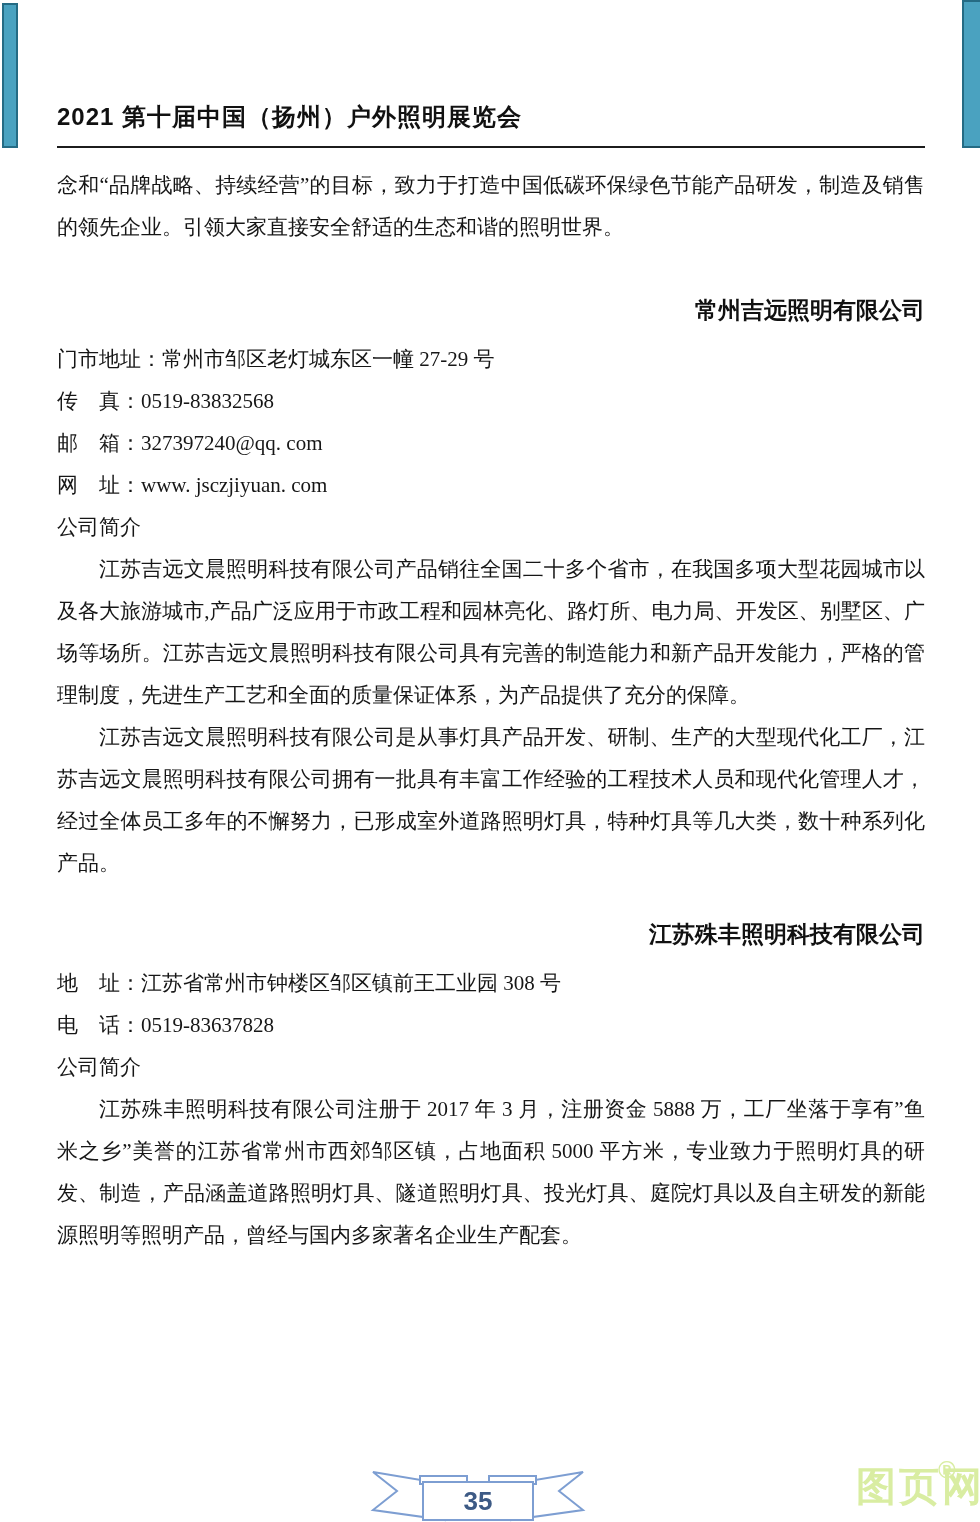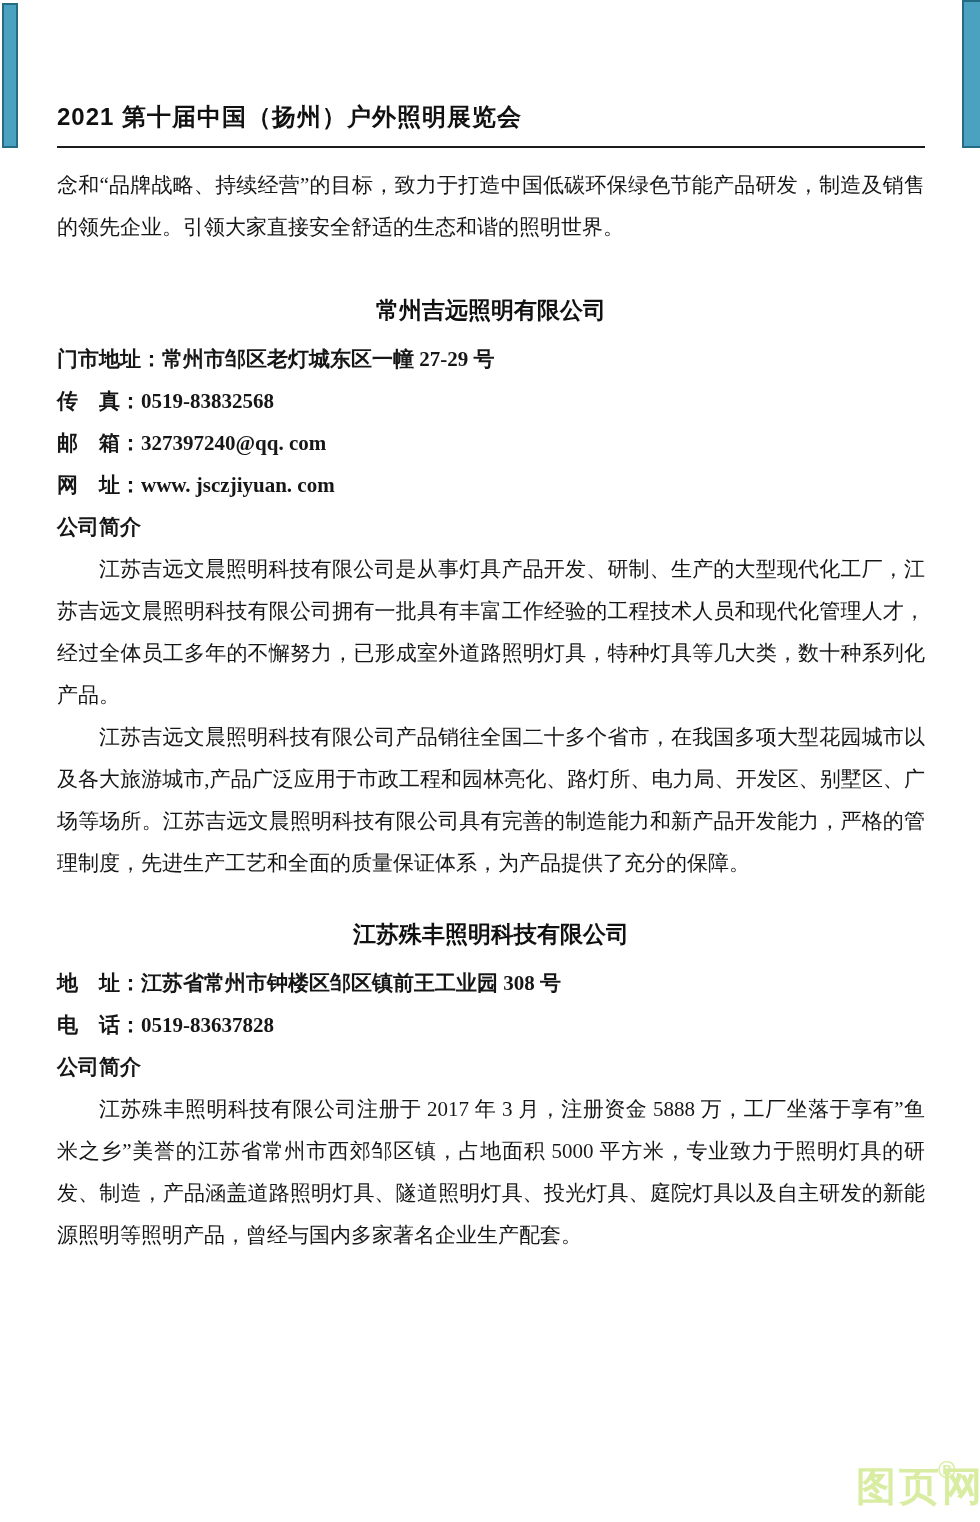--- a/index.html
+++ b/index.html
@@ -31,24 +31,24 @@
   .content{
     margin:0 55px 0 57px;
     font-size:21px;line-height:42px;
     text-align:justify;
   }
   .para{margin:0;text-indent:2em;}
   .para.no-indent{text-indent:0;margin-top:16px;}
   .company-name{
     font-family:"Liberation Sans","DejaVu Sans",sans-serif;
     font-weight:700;font-size:23px;line-height:32px;
-    margin:46px 0 0 0;color:#111111;text-align:center;
+    margin:46px 0 0 0;color:#111111;text-align:right;
   }
   .company-name.second{margin-top:34px;}
-  .contact-list{margin-top:12px;font-weight:bold;}
+  .contact-list{margin-top:12px;}
   .contact-line{line-height:42px;}
   .profile-label{line-height:42px;}
   
   .footer-ribbon{position:absolute;left:370px;top:1464px;width:216px;height:58px;}
   .footer-ribbon svg{position:absolute;left:0;top:0;}
   .ribbon-number{
     position:absolute;left:53px;top:18px;width:110px;height:38px;
     display:flex;align-items:center;justify-content:center;
     font-family:"Liberation Sans","DejaVu Sans",sans-serif;
     font-weight:700;font-size:26px;color:#3d5a85;
@@ -85,35 +85,47 @@
 
     <section>
       <h2 class="company-name">常州吉远照明有限公司</h2>
       <div class="contact-list">
         <div class="contact-line"><span>门市地址：</span><span>常州市邹区老灯城东区一幢 27-29 号</span></div>
         <div class="contact-line"><span>传　真：</span><span>0519-83832568</span></div>
         <div class="contact-line"><span>邮　箱：</span><span>327397240@qq. com</span></div>
         <div class="contact-line"><span>网　址：</span><span>www. jsczjiyuan. com</span></div>
         <div class="profile-label">公司简介</div>
       </div>
+      <p class="para">江苏吉远文晨照明科技有限公司产品销往全国二十多个省市，在我国多项大型花园城市以及各大旅游城市,产品广泛应用于市政工程和园林亮化、路灯所、电力局、开发区、别墅区、广场等场所。江苏吉远文晨照明科技有限公司具有完善的制造能力和新产品开发能力，严格的管理制度，先进生产工艺和全面的质量保证体系，为产品提供了充分的保障。</p>
       <p class="para">江苏吉远文晨照明科技有限公司是从事灯具产品开发、研制、生产的大型现代化工厂，江苏吉远文晨照明科技有限公司拥有一批具有丰富工作经验的工程技术人员和现代化管理人才，经过全体员工多年的不懈努力，已形成室外道路照明灯具，特种灯具等几大类，数十种系列化产品。</p>
-      <p class="para">江苏吉远文晨照明科技有限公司产品销往全国二十多个省市，在我国多项大型花园城市以及各大旅游城市,产品广泛应用于市政工程和园林亮化、路灯所、电力局、开发区、别墅区、广场等场所。江苏吉远文晨照明科技有限公司具有完善的制造能力和新产品开发能力，严格的管理制度，先进生产工艺和全面的质量保证体系，为产品提供了充分的保障。</p>
     </section>
 
     <section>
       <h2 class="company-name second">江苏殊丰照明科技有限公司</h2>
       <div class="contact-list">
         <div class="contact-line"><span>地　址：</span><span>江苏省常州市钟楼区邹区镇前王工业园 308 号</span></div>
         <div class="contact-line"><span>电　话：</span><span>0519-83637828</span></div>
         <div class="profile-label">公司简介</div>
       </div>
       <p class="para">江苏殊丰照明科技有限公司注册于 2017 年 3 月，注册资金 5888 万，工厂坐落于享有”鱼米之乡”美誉的江苏省常州市西郊邹区镇，占地面积 5000 平方米，专业致力于照明灯具的研发、制造，产品涵盖道路照明灯具、隧道照明灯具、投光灯具、庭院灯具以及自主研发的新能源照明等照明产品，曾经与国内多家著名企业生产配套。</p>
     </section>
 
   </main>
 
+  <div class="footer-ribbon">
+    <svg width="216" height="58" viewBox="0 0 216 58">
+      <g fill="#ffffff" stroke="#7d9ed2" stroke-width="2" stroke-linejoin="miter">
+        <polygon points="3,8 75,20 75,56 3,46 27,27"></polygon>
+        <polygon points="213,8 141,20 141,56 213,46 189,27"></polygon>
+        <polygon points="50,12 97,12 97,20 50,20"></polygon>
+        <polygon points="119,12 166,12 166,20 119,20"></polygon>
+        <rect x="53" y="18" width="110" height="38"></rect>
+      </g>
+    </svg>
+    <div class="ribbon-number">35</div>
+  </div>
 
   <div class="watermark">
     <span class="wm-text">图页网</span>
     <span class="reg-mark">®</span>
   </div>
 
 </div>
 
 </body></html>

